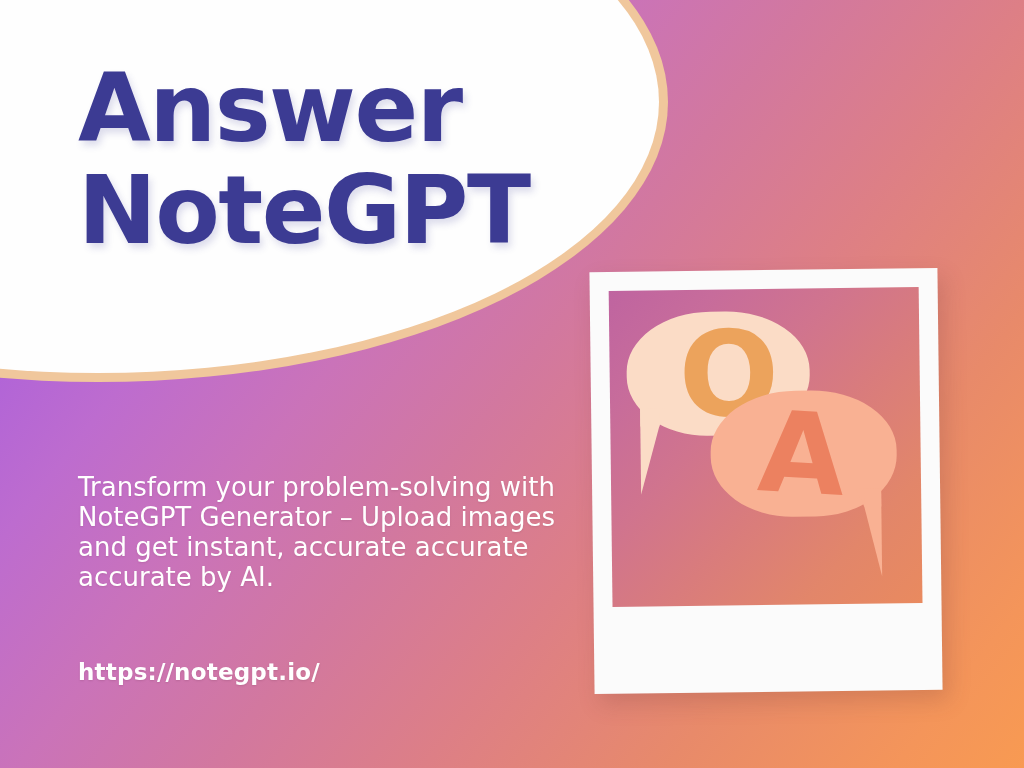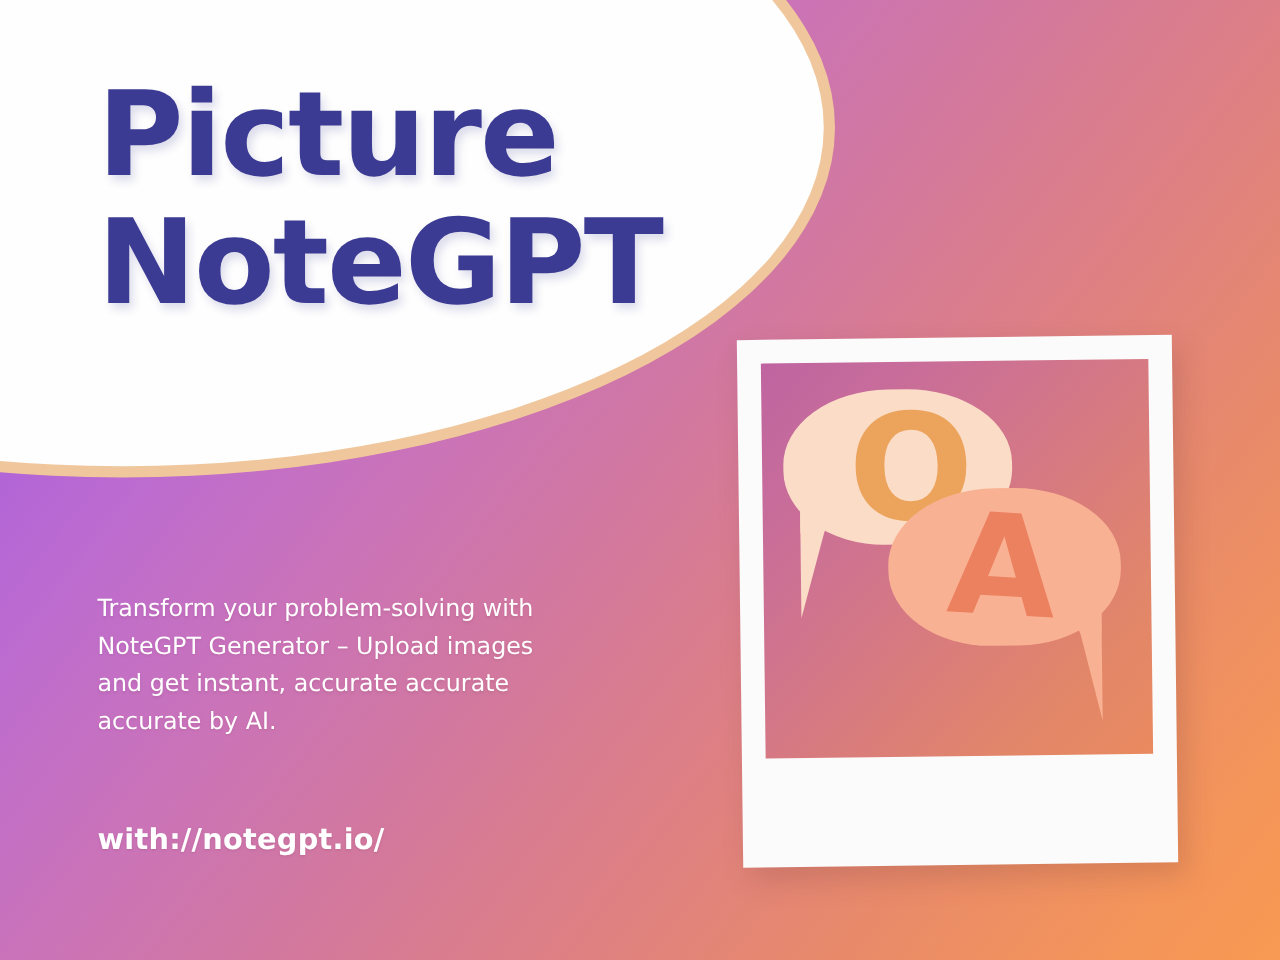--- a/index.html
+++ b/index.html
@@ -77,21 +77,21 @@
   }
   .headline .ln { display: block; }
 
   
   .body-copy {
     position: absolute;
     left: 78px;
     top: 472px;
     width: 470px;
     color: #ffffff;
-    font-size: 19px;
+    font-size: 26px;
     line-height: 30px;
     font-weight: 400;
     text-shadow: 0 1px 2px rgba(120,60,90,0.18);
   }
   .body-copy .ln { display: block; white-space: nowrap; }
 
   .site-url {
     position: absolute;
     left: 78px;
     top: 659px;
@@ -203,32 +203,32 @@
 <div id="poster">
 
   <div class="blob-clip">
     <div class="blob-wrap">
       <div class="blob-border"></div>
       <div class="blob-fill"></div>
     </div>
   </div>
 
   <div class="headline">
-    <span class="ln">Picture</span>
+    <span class="ln">Answer</span>
     <span class="ln">NoteGPT</span>
   </div>
 
   <div class="body-copy">
     <span class="ln">Transform your problem-solving with</span>
     <span class="ln">NoteGPT Generator – Upload images</span>
     <span class="ln">and get instant, accurate accurate</span>
     <span class="ln">accurate by AI.</span>
   </div>
 
-  <div class="site-url">with://notegpt.io/</div>
+  <div class="site-url">https://notegpt.io/</div>
 
   <div class="polaroid">
     <div class="photo">
 
       <div class="bubble bubble-q">
         <div class="body"></div>
         <div class="tail"></div>
         <div class="glyph-q">Q</div>
       </div>
 

